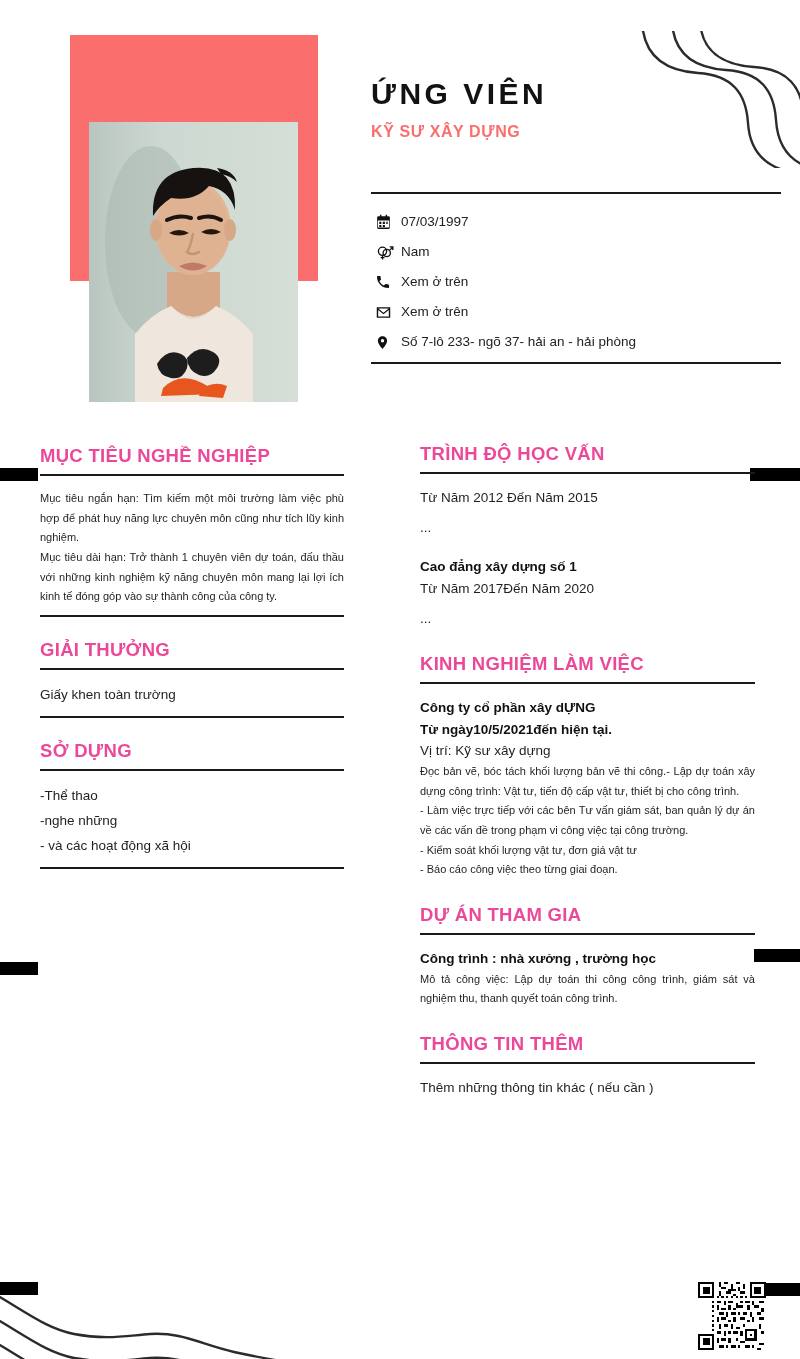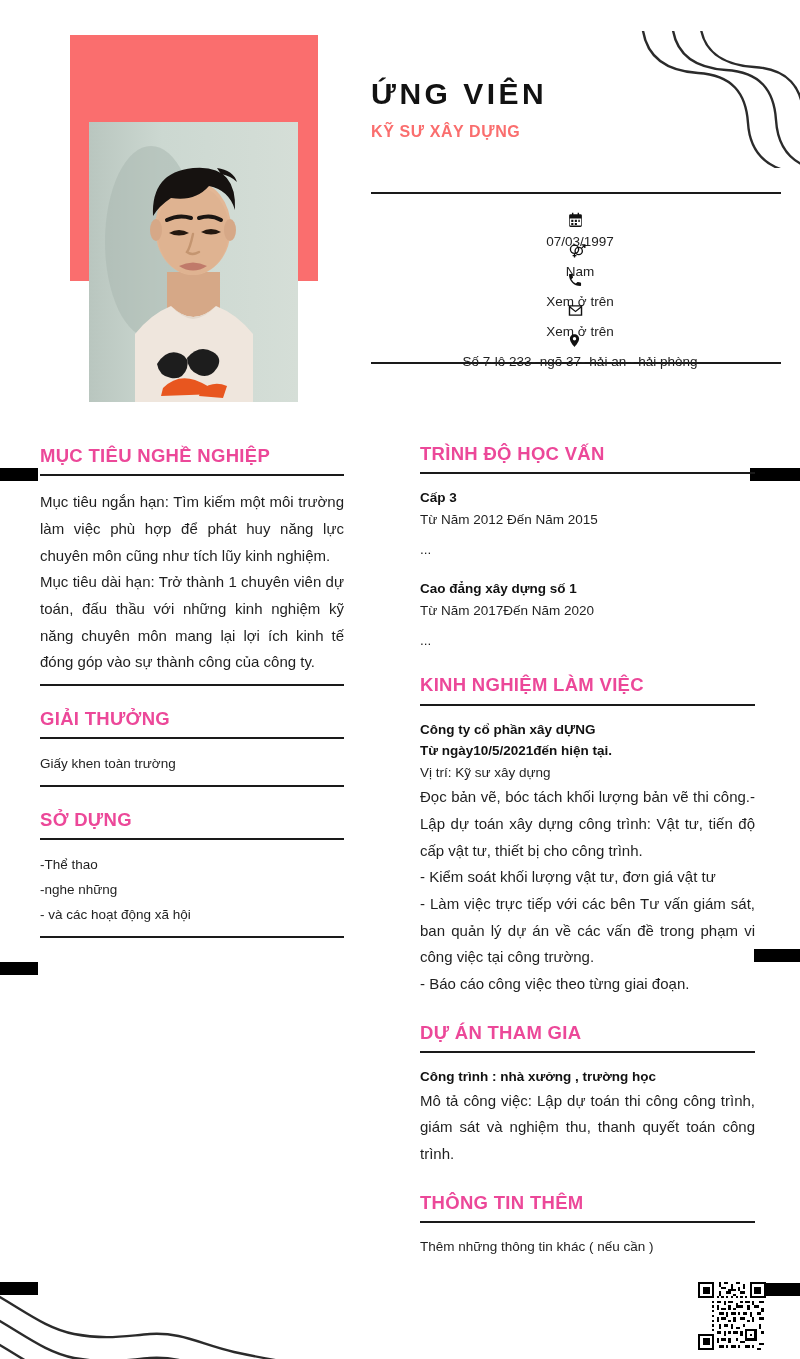--- a/index.html
+++ b/index.html
@@ -114,21 +114,20 @@
     position: absolute;
     left: 375px;
     top: 176px;
     width: 410px;
   }
   .contact-row {
     display: flex;
     align-items: center;
     height: 30px;
     margin-bottom: 0px;
-    flex-direction: column;
   }
   .contact-ico {
     width: 26px;
     flex: 0 0 26px;
     display: flex;
     align-items: center;
     justify-content: flex-start;
     color: #111;
   }
   .contact-txt {
@@ -163,21 +162,21 @@
     height: 2px;
     background: #1a1a1a;
     margin-top: 7px;
   }
   .sec-rule-end {
     height: 2px;
     background: #1a1a1a;
   }
 
   .body-txt {
-    font-size: 15px;
+    font-size: 11px;
     color: #1f1f1f;
     line-height: 1.78;
     text-align: justify;
     margin: 0;
   }
   .body-txt.nojust { text-align: left; }
 
   .block-pad { padding: 13px 0 8px 0; }
 
   .item-title {
@@ -397,21 +396,20 @@
 
   </div>
 
   <div class="col-right">
 
     <div>
       <div class="sec-title">TRÌNH ĐỘ HỌC VẤN</div>
       <div class="sec-rule"></div>
       <div class="block-pad">
         <div>
-          <p class="item-title">Cấp 3</p>
           <p class="item-line">Từ Năm  2012 Đến Năm 2015</p>
           <p class="item-dots">...</p>
         </div>
         <div class="spacer-18"></div>
         <div>
           <p class="item-title">Cao đẳng xây dựng số 1</p>
           <p class="item-line">Từ Năm  2017Đến Năm 2020</p>
           <p class="item-dots">...</p>
         </div>
       </div>
@@ -420,22 +418,22 @@
     <div class="sec-gap-sm"></div>
 
     <div>
       <div class="sec-title">KINH NGHIỆM LÀM VIỆC</div>
       <div class="sec-rule"></div>
       <div class="block-pad">
         <p class="item-title">Công ty cổ phần xây dỰNG</p>
         <p class="item-title">Từ ngày10/5/2021đến hiện tại.</p>
         <p class="item-line">Vị trí: Kỹ sư xây dựng</p>
         <p class="body-txt">  Đọc bản vẽ, bóc tách khối lượng bản vẽ thi công.- Lập dự toán xây dựng công trình: Vật tư, tiến độ cấp vật tư, thiết bị cho công trình.</p>
+        <p class="body-txt">- Làm việc trực tiếp với các bên Tư vấn giám sát, ban quản lý dự án về các vấn đề trong phạm vi công việc tại công trường.</p>
         <p class="body-txt nojust">- Kiểm soát khối lượng vật tư, đơn giá vật tư</p>
-        <p class="body-txt">- Làm việc trực tiếp với các bên Tư vấn giám sát, ban quản lý dự án về các vấn đề trong phạm vi công việc tại công trường.</p>
         <p class="body-txt nojust">- Báo cáo công việc theo từng giai đoạn.</p>
       </div>
     </div>
 
     <div class="sec-gap-sm"></div>
 
     <div>
       <div class="sec-title">DỰ ÁN THAM GIA</div>
       <div class="sec-rule"></div>
       <div class="block-pad">

